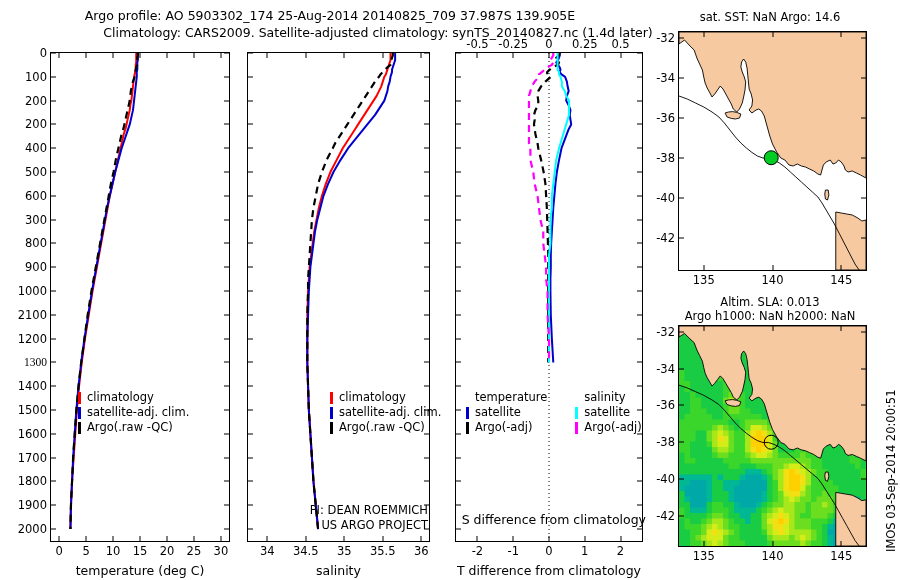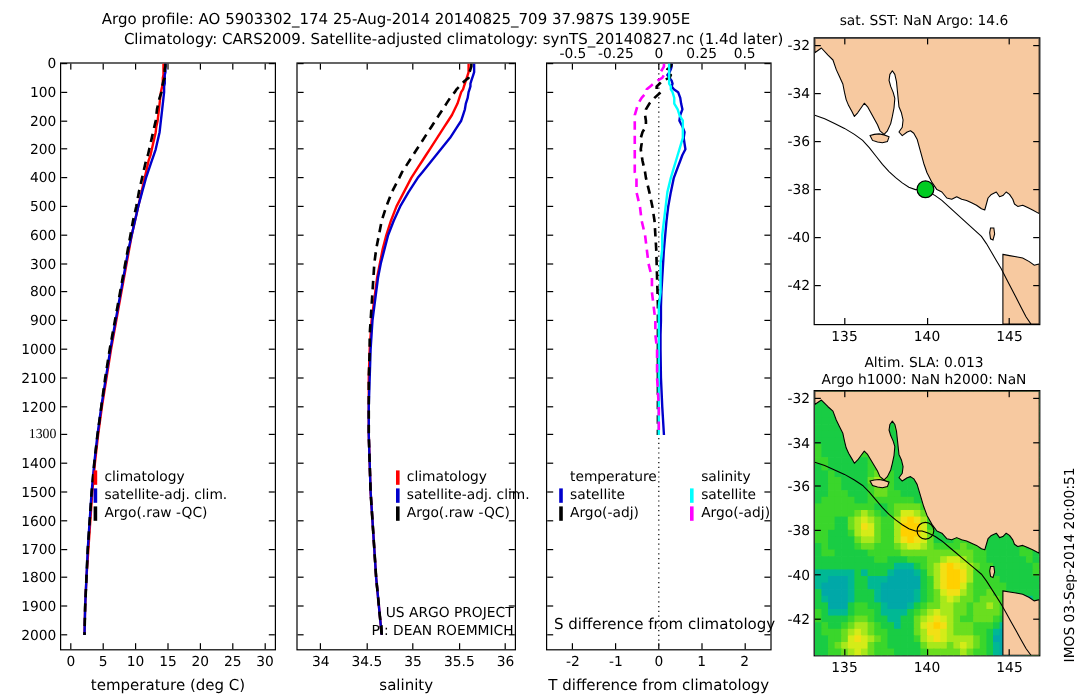--- a/index.html
+++ b/index.html
@@ -232,22 +232,22 @@
           <span>satellite-adj. clim.</span>
         </div>
         <div class="legrow">
           <div class="swatch" style="background: rgb(0, 0, 0);"></div>
           <span>Argo(.raw -QC)</span>
         </div>
       </div>
     </div>
   </div>
 <div class="note" style="left:260px;top:503px;width:168px;">
+  <div>PI: DEAN ROEMMICH</div>
   <div>US ARGO PROJECT</div>
-  <div>PI: DEAN ROEMMICH</div>
 </div>
 
 <div class="axbox" id="ax-diff" style="left:455px;top:52px;width:188px;height:490px;">
   <svg id="svg-diff" width="186" height="488" viewBox="0 0 186 488">
       <line x1="93" y1="0" x2="93" y2="488" stroke="#000" stroke-width="1" stroke-dasharray="1,3"></line>
       <path d="M103.73 0.00 L103.73 2.38 L103.02 4.76 L101.94 7.14 L100.15 9.52 L101.94 11.90 L103.73 14.28 L104.45 16.66 L103.73 19.04 L105.52 21.42 L109.10 23.80 L110.88 28.57 L111.60 33.33 L112.67 38.09 L110.88 42.85 L110.17 47.61 L112.67 52.37 L114.46 57.13 L113.75 61.89 L114.46 66.65 L115.18 71.41 L112.67 76.18 L110.88 80.94 L109.10 85.70 L107.31 90.46 L105.52 95.22 L103.02 107.12 L100.87 119.02 L99.44 130.93 L98.37 142.83 L97.29 154.73 L96.58 166.63 L95.86 178.54 L95.15 190.44 L94.79 202.34 L94.79 214.24 L94.43 226.15 L94.43 238.05 L94.79 261.85 L95.86 285.66 L97.29 309.46 " fill="none" stroke="#0000cc" stroke-width="2" stroke-linejoin="round" stroke-linecap="butt"></path>
       <path d="M103.73 0.00 L103.02 2.38 L100.15 4.76 L99.44 7.14 L103.02 9.52 L101.94 11.90 L95.86 14.28 L93.72 16.66 L91.21 19.04 L91.21 21.42 L94.79 23.80 L89.42 28.57 L85.13 33.33 L82.27 38.09 L81.55 42.85 L82.27 47.61 L82.27 52.37 L79.41 57.13 L77.98 61.89 L78.69 66.65 L77.98 71.41 L78.69 76.18 L79.41 80.94 L80.48 85.70 L81.55 90.46 L82.27 95.22 L85.13 107.12 L87.63 119.02 L89.42 130.93 L90.14 142.83 L90.85 154.73 L91.21 166.63 L91.57 178.54 L91.93 190.44 L92.28 202.34 L92.28 214.24 L92.28 226.15 L92.28 238.05 L92.28 261.85 L92.28 285.66 L92.28 309.46 " fill="none" stroke="#000000" stroke-width="2.2" stroke-linejoin="round" stroke-linecap="butt" stroke-dasharray="7,5"></path>
       <path d="M101.58 0.00 L101.58 2.38 L101.58 4.76 L101.58 7.14 L101.58 9.52 L101.58 11.90 L101.58 14.28 L101.58 16.66 L103.02 19.04 L103.02 21.42 L104.45 23.80 L105.88 28.57 L105.88 33.33 L108.74 38.09 L110.17 42.85 L113.03 47.61 L113.03 52.37 L113.03 57.13 L113.03 61.89 L111.60 66.65 L110.17 71.41 L108.74 76.18 L107.31 80.94 L105.88 85.70 L104.45 90.46 L103.02 95.22 L100.15 107.12 L98.72 119.02 L97.29 130.93 L95.86 142.83 L95.86 154.73 L94.43 166.63 L94.43 178.54 L94.43 190.44 L93.00 202.34 L93.00 214.24 L93.00 226.15 L93.00 238.05 L93.00 261.85 L93.00 285.66 L93.00 309.46 " fill="none" stroke="#00ffff" stroke-width="2" stroke-linejoin="round" stroke-linecap="butt"></path>
       <path d="M97.29 0.00 L97.29 2.38 L95.86 4.76 L94.43 7.14 L97.29 9.52 L95.86 11.90 L91.57 14.28 L88.71 16.66 L85.85 19.04 L82.98 21.42 L82.98 23.80 L78.69 28.57 L75.83 33.33 L74.40 38.09 L72.97 42.85 L72.97 47.61 L72.97 52.37 L72.97 57.13 L72.97 61.89 L72.97 66.65 L72.97 71.41 L72.97 76.18 L72.97 80.94 L72.97 85.70 L72.97 90.46 L74.40 95.22 L74.40 107.12 L77.26 119.02 L78.69 130.93 L81.55 142.83 L82.98 154.73 L84.42 166.63 L87.28 178.54 L87.28 190.44 L88.71 202.34 L90.14 214.24 L90.14 226.15 L91.57 238.05 L91.57 261.85 L93.00 285.66 L93.00 309.46 " fill="none" stroke="#ff00ff" stroke-width="2.2" stroke-linejoin="round" stroke-linecap="butt" stroke-dasharray="7,5"></path>
     </svg>

